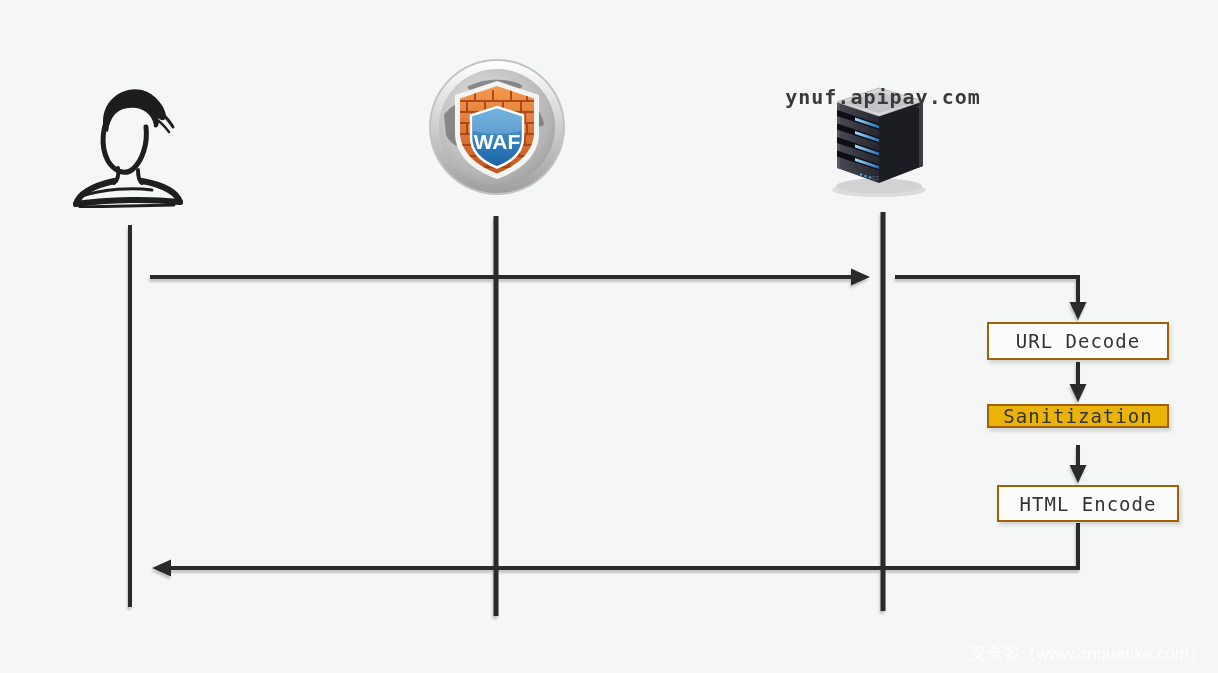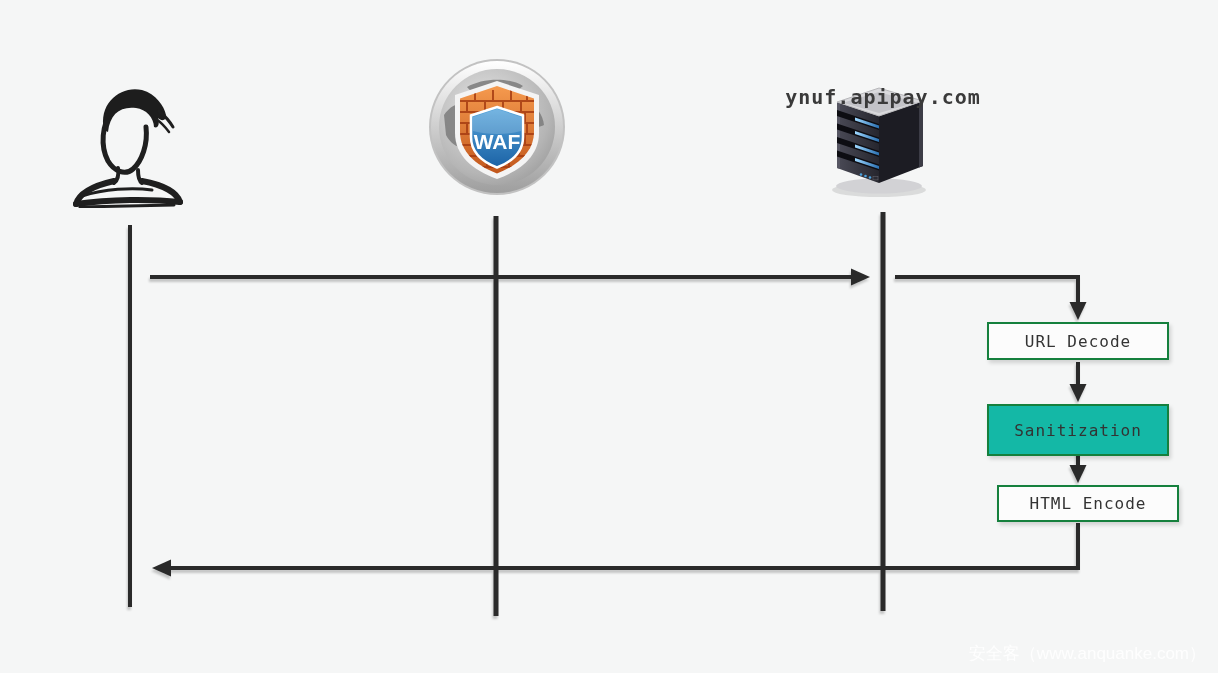--- a/index.html
+++ b/index.html
@@ -16,30 +16,30 @@
     text-align:center;
     font-size:20px;font-weight:bold;
     color:#3a3a3a;
     letter-spacing:1px;
     margin-top:40px;
   }
   .connectors{left:0;top:0;width:1218px;height:673px;pointer-events:none;}
   .step-box{
     left:987px;width:182px;height:38px;
     box-sizing:border-box;
-    border:2px solid #15803d;
+    border:2px solid #a16207;
     background:#fcfcfc;
     color:#333333;
-    font-size:16px;
+    font-size:19px;
     display:flex;align-items:center;justify-content:center;
     box-shadow:2px 3px 4px rgba(0,0,0,0.15);
     letter-spacing:1px;
   }
   .step-url{top:322px;}
-  .step-san{top:404px;height:52px;background:#14b8a6;}
+  .step-san{top:404px;height:24px;background:#eab308;}
   .step-html{top:485px;height:37px;margin-left:10px;}
   .watermark{
     right:12px;bottom:8px;
     font-family:"Liberation Sans","DejaVu Sans",sans-serif;
     font-size:17px;
     color:#ffffff;
     opacity:0.92;
   }
   .icon{pointer-events:none;}
 </style>

